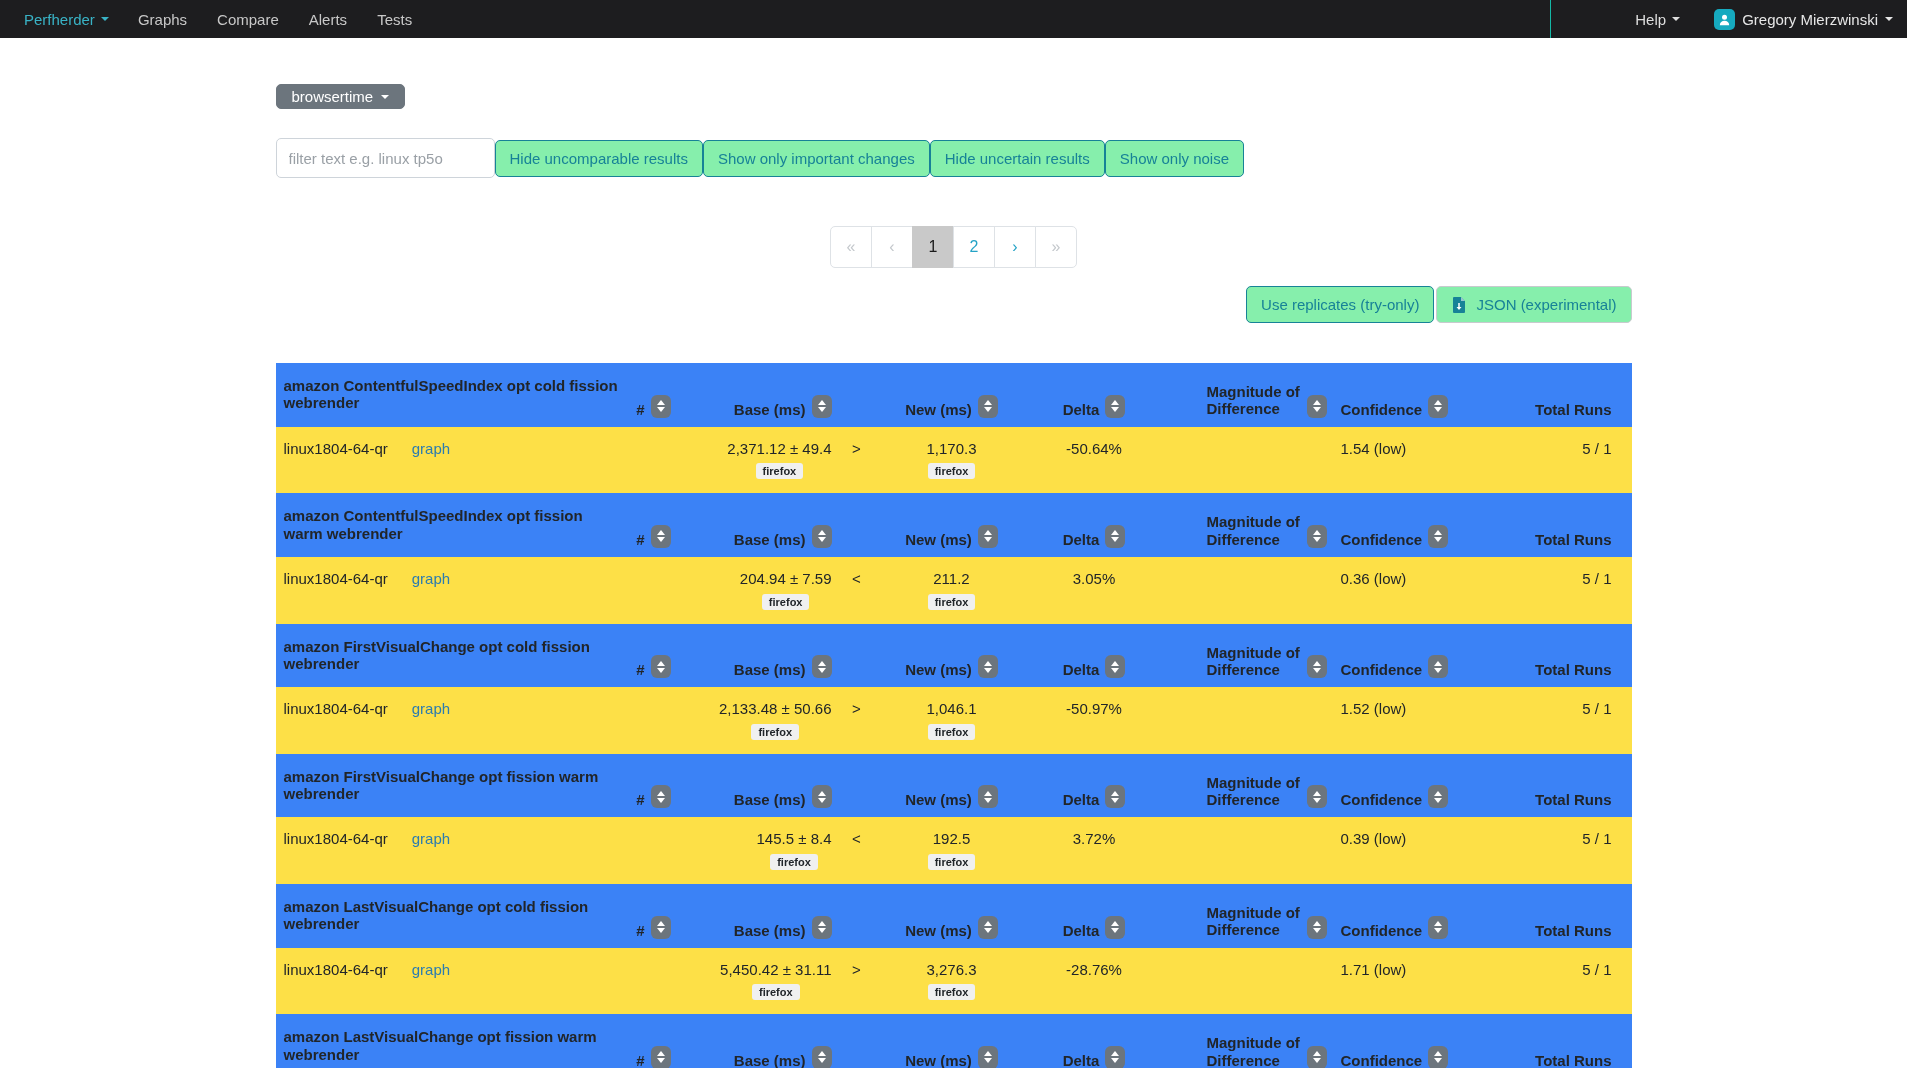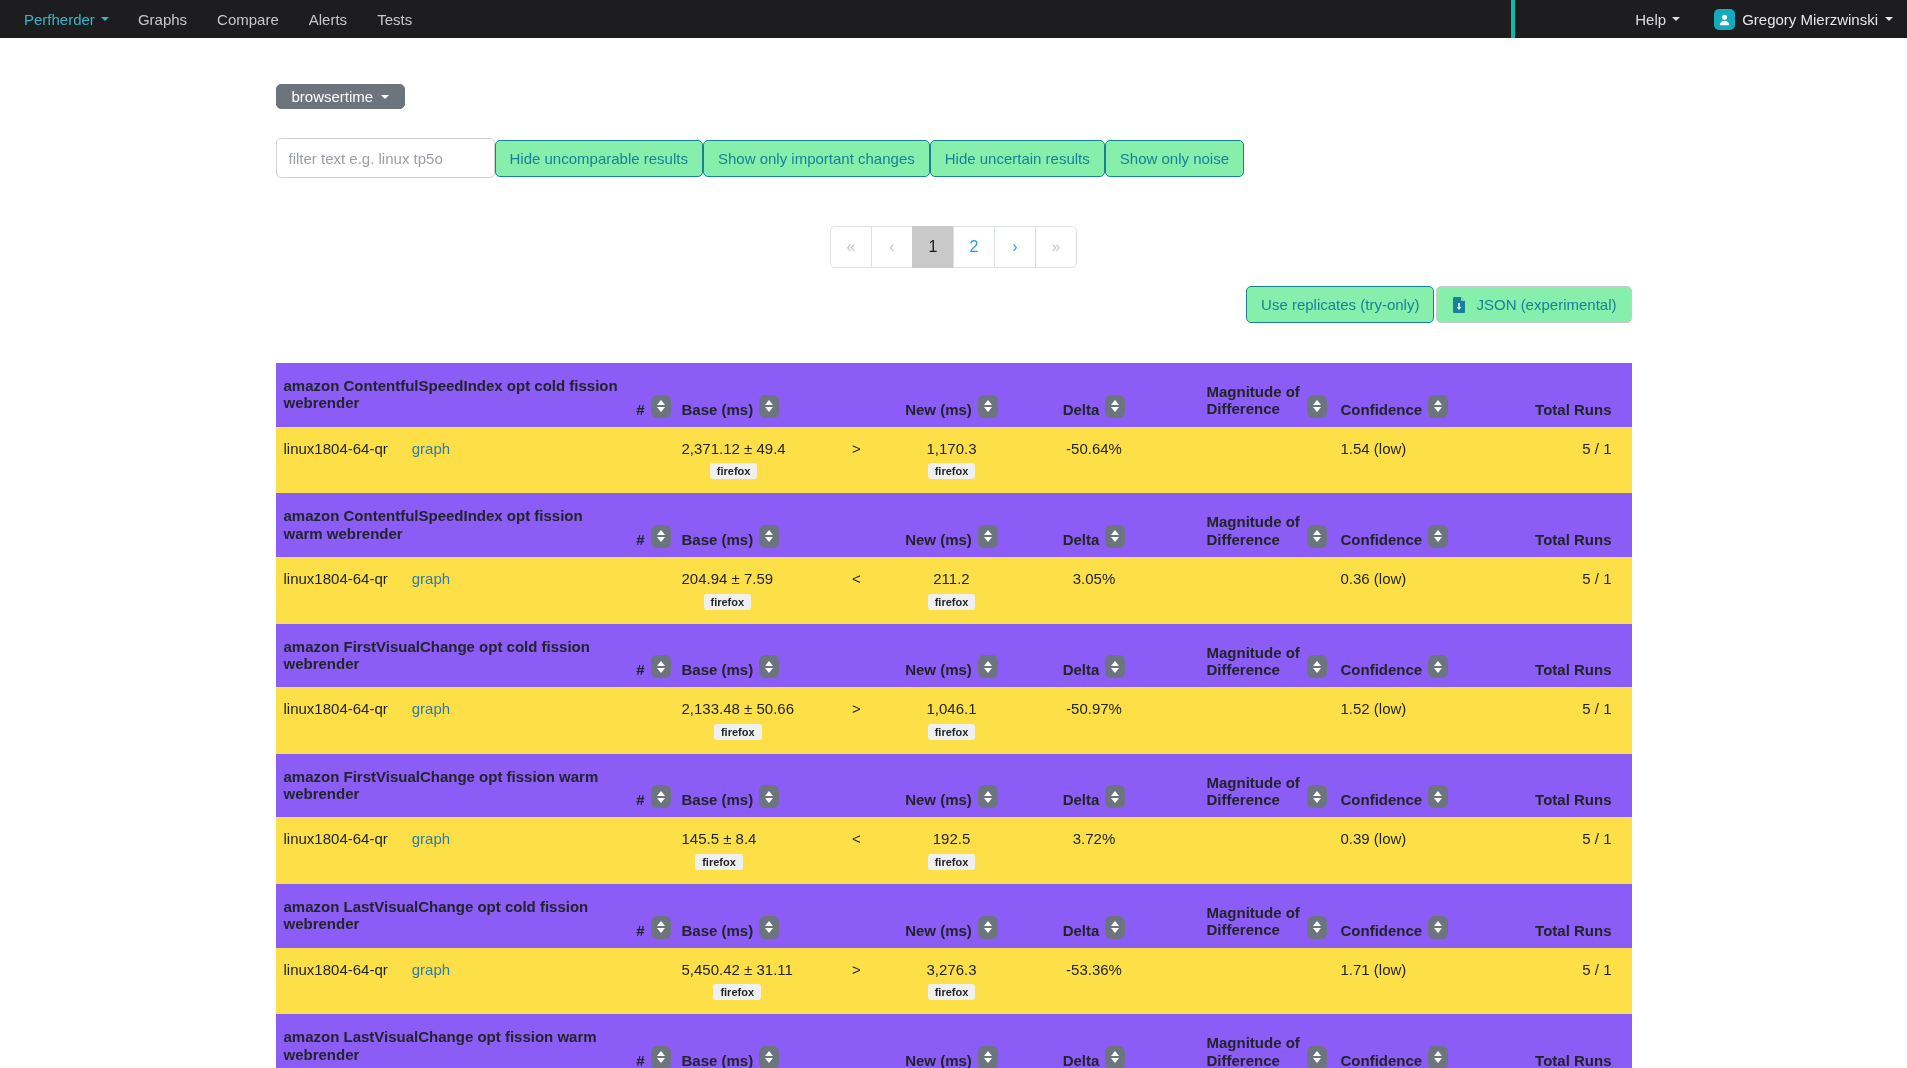--- a/index.html
+++ b/index.html
@@ -2,21 +2,21 @@
 <html><head>
 <meta charset="utf-8">
 <style>
   * { margin:0; padding:0; box-sizing:border-box; }
   html,body { width:1907px; background:#fff; font-family:"Liberation Sans", sans-serif; color:#212529; font-size:15px; }
 
   
   .navbar { height:38px; background:#1d1d1f; display:flex; align-items:center; padding:0 14px; color:#ccc; }
   .navbar .brand { color:#39b3c6; font-size:15px; margin:0 14px 0 10px; display:flex; align-items:center; gap:6px; cursor:pointer; }
   .nav-link { color:#c8c8c8; margin:0 15px; cursor:pointer; }
-  .nav-right { margin-left:auto; display:flex; align-items:center; height:38px; border-left:4px solid #14b8a6; padding-left:120px; }
+  .nav-right { margin-left:auto; display:flex; align-items:center; height:38px; border-left:1px solid #14b8a6; padding-left:84px; }
   .nav-right .help { color:#dedede; margin-right:34px; display:flex; align-items:center; gap:6px; cursor:pointer; }
   .caret { display:inline-block; width:0; height:0; border-left:4px solid transparent; border-right:4px solid transparent; border-top:4px solid currentColor; }
   .user-chip { display:flex; align-items:center; gap:7px; color:#e6e6e6; overflow:hidden; white-space:nowrap; cursor:pointer; }
   .user-icon { width:21px; height:21px; border-radius:5px; background:#16aabf; display:flex; align-items:center; justify-content:center; flex:0 0 auto; }
   .user-icon svg { width:15px; height:15px; }
 
   
   .container { width:1356px; margin:0 auto; }
   .framework-row { margin-top:46px; }
   .btn { font-size:15px; border-radius:5px; cursor:pointer; background:#86efac; }
@@ -36,25 +36,25 @@
   .page-item.active { background:#c9c9c9; border-color:#c9c9c9; color:#1a1a1a; }
   .page-item.link { color:#25a3c6; }
 
   
   .actions-row { display:flex; justify-content:flex-end; gap:2px; margin-top:18px; }
   .btn-json { border:1px solid #c8cace; color:#178297; padding:9px 14px; display:inline-flex; align-items:center; gap:9px; }
   .btn-json svg { width:16px; height:16px; }
 
   
   .results { margin-top:40px; }
-  .thead { background:#8b5cf6; display:flex; align-items:flex-end; padding:8px 0 9px 0; min-height:57px; }
+  .thead { background:#3b82f6; display:flex; align-items:flex-end; padding:8px 0 9px 0; min-height:57px; }
   .cell { flex:0 0 auto; }
   .c-title { flex:0 0 350px; padding-left:8px; align-self:center; font-weight:bold; line-height:1.15; }
   .c-hash  { flex:0 0 56px; display:flex; justify-content:center; }
-  .c-base  { flex:0 0 150px; display:flex; justify-content:flex-start; text-align:center; }
+  .c-base  { flex:0 0 150px; display:flex; justify-content:flex-end; text-align:center; }
   .c-sign  { flex:0 0 50px; text-align:center; }
   .c-new   { flex:0 0 140px; display:flex; justify-content:center; text-align:center; }
   .c-delta { flex:0 0 145px; display:flex; justify-content:center; text-align:center; }
   .c-mag   { flex:0 0 160px; padding-left:40px; }
   .c-conf  { flex:0 0 150px; padding-left:14px; }
   .c-runs  { flex:1 1 auto; text-align:right; padding-right:20px; }
   .hgroup { display:flex; align-items:flex-end; gap:6px; font-weight:bold; }
   .hlabel { font-weight:bold; }
   .hlabel.wrap { max-width:100px; line-height:1.15;margin-top:12px; }
   .sort-btn { width:20px; height:23px; background:#6c757d; border:none; border-radius:6px; display:inline-flex; flex-direction:column; align-items:center; justify-content:center; gap:2px; cursor:pointer; flex:0 0 auto; }
@@ -594,21 +594,21 @@
         <span class="app-badge">firefox</span>
       </span>
     </div>
     <div class="cell c-sign">&gt;</div>
     <div class="cell c-new">
       <span class="valwrap">
         <span class="val">3,276.3</span>
         <span class="app-badge">firefox</span>
       </span>
     </div>
-    <div class="cell c-delta">-53.36%</div>
+    <div class="cell c-delta">-28.76%</div>
     <div class="cell c-mag">
       <span class="mag-track">
         <span class="mag-fill" style="width: 100%;"></span>
       </span>
     </div>
     <div class="cell c-conf conf-text">1.71 (low)</div>
     <div class="cell c-runs">5 / 1</div>
   </div>
 </div>
   </div>

